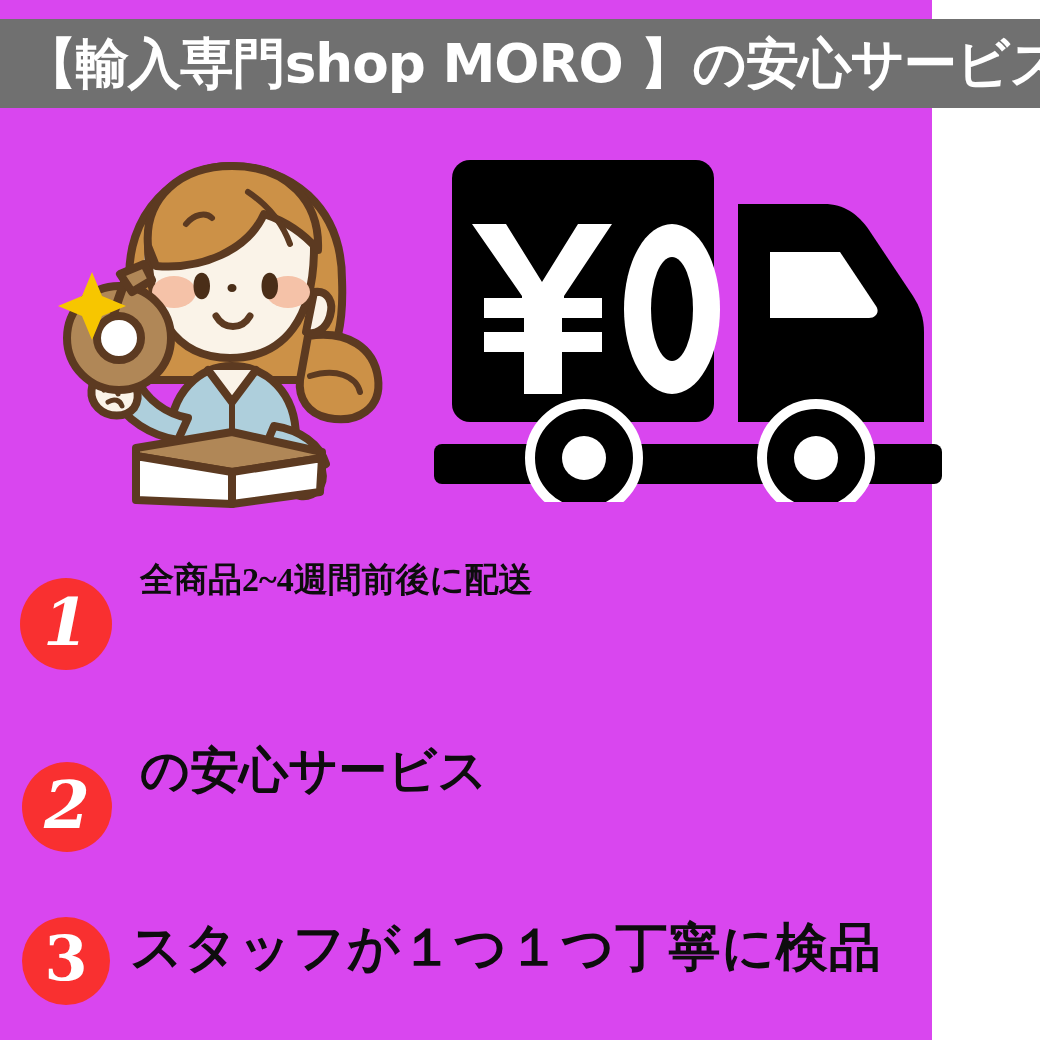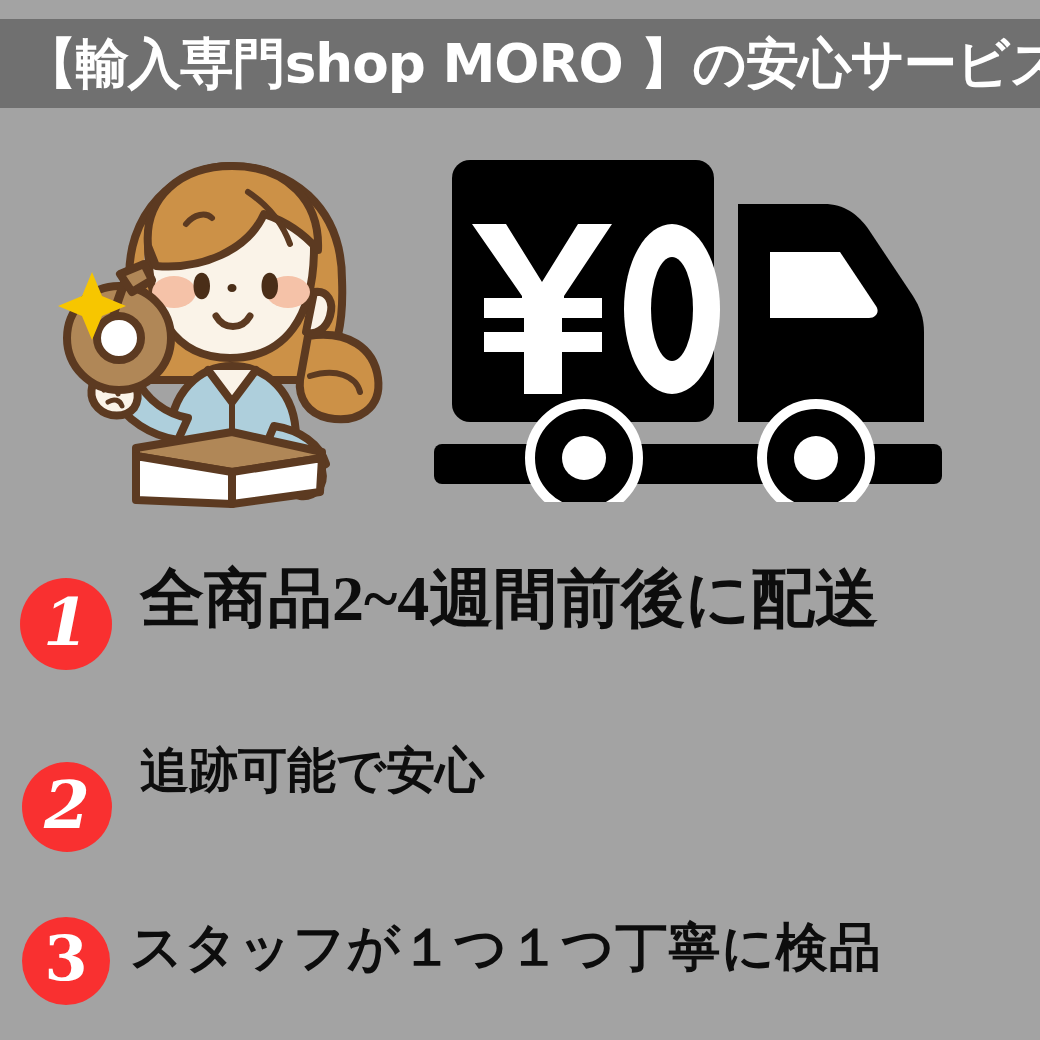--- a/index.html
+++ b/index.html
@@ -11,23 +11,23 @@
   body {
     width: 1040px;
     height: 1040px;
     font-family: "Liberation Serif", "DejaVu Serif", serif;
     overflow: hidden;
     position: relative;
   }
 
   #page {
     position: relative;
-    width: 1040px;
+    width: 932px;
     height: 1040px;
-    background: #a3a3a3;
+    background: #d946ef;
   }
 
   
   .banner {
     position: absolute;
     left: 0;
     top: 19px;
     width: 1040px;
     height: 89px;
     background: #707070;
@@ -108,21 +108,21 @@
   .badge-1 { left: 20px; top: 26px; }
   .badge-2 { left: 22px; top: 24px; width: 90px; height: 90px; }
   .badge-3 { left: 22px; top: 12px; width: 88px; height: 88px; font-style: normal; font-size: 62px; }
 
   .item-text {
     position: absolute;
     left: 140px;
     color: #0d0d0d;
     font-family: "Liberation Serif", "DejaVu Serif", serif;
     font-weight: bold;
-    font-size: 64px;
+    font-size: 34px;
     line-height: 1.28;
     letter-spacing: 0px;
     white-space: nowrap;
   }
   .item-1 .item-text { top: 6px; }
   .item-1 .line-2 { padding-left: 22px; }
   .item-2 .item-text { top: 2px; left: 140px; font-size: 49px; }
   .item-3 .item-text { top: 10px; left: 130px; font-size: 52px; letter-spacing: 1px; }
 </style>
 </head>
@@ -236,21 +236,21 @@
     <div class="list-item item-1">
       <div class="badge badge-1" style="background: rgb(249, 48, 48); color: rgb(255, 255, 255);">1</div>
       <div class="item-text">
         <div class="line-1">全商品2~4週間前後に配送</div>
       </div>
     </div>
 
     <div class="list-item item-2">
       <div class="badge badge-2" style="background: rgb(249, 48, 48); color: rgb(255, 255, 255);">2</div>
       <div class="item-text">
-        <div class="line-2">追跡可能で安心</div>
+        <div class="line-2">の安心サービス</div>
       </div>
     </div>
 
     <div class="list-item item-3">
       <div class="badge badge-3" style="background: rgb(249, 48, 48); color: rgb(255, 255, 255);">3</div>
       <div class="item-text">
         <div class="line-1">スタッフが１つ１つ丁寧に検品</div>
       </div>
     </div>
 

